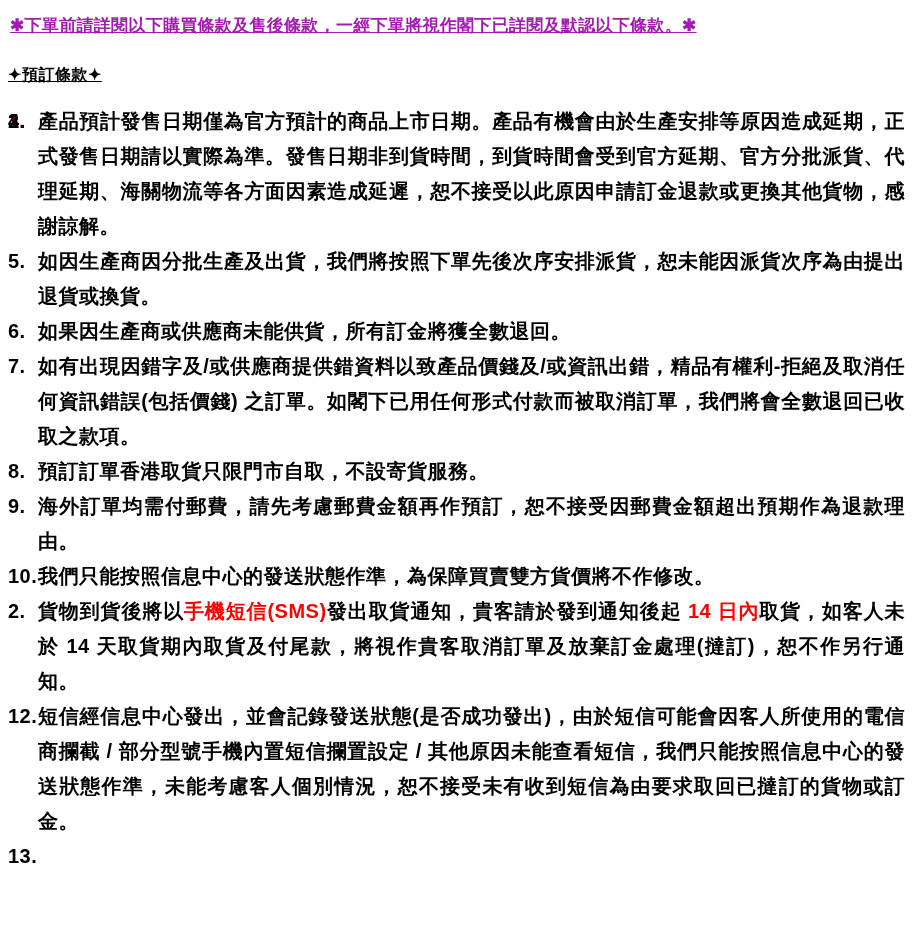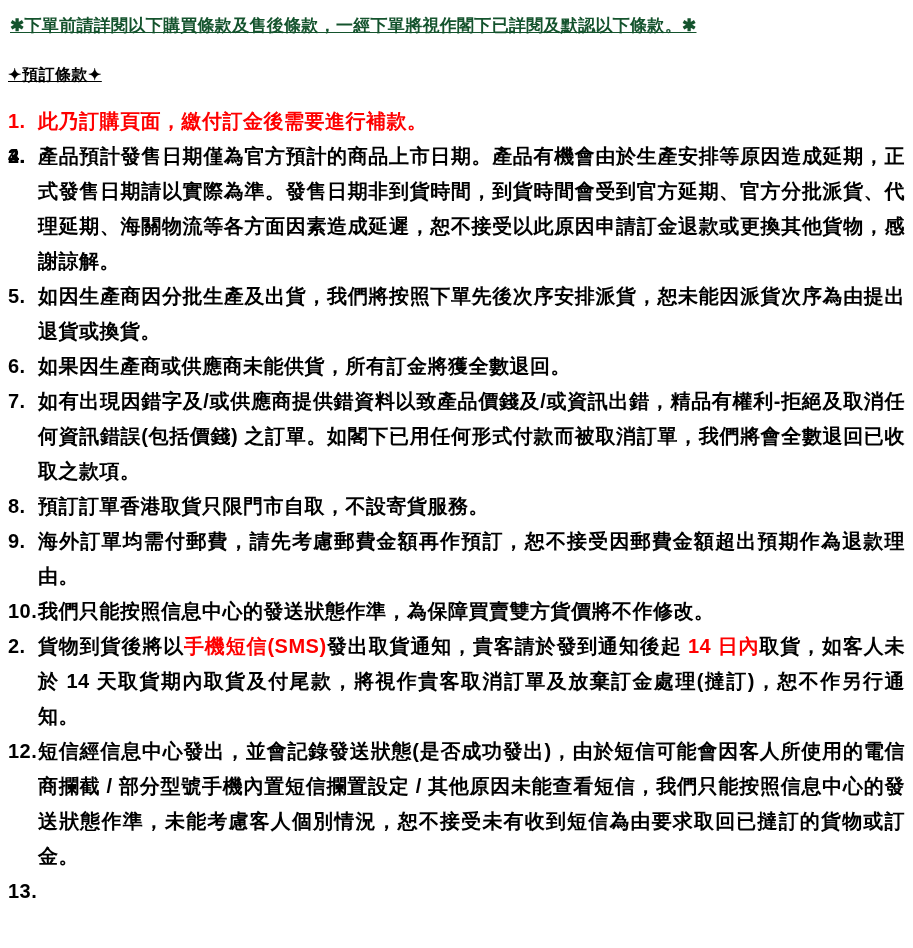--- a/index.html
+++ b/index.html
@@ -15,21 +15,21 @@
   .doc {
     width: 913px;
     min-height: 948px;
     padding: 6px 8px 10px 8px;
     color: #000000;
     font-weight: 700;
     font-size: 20px;
     letter-spacing: 0.5px;
   }
   .notice {
-    color: #14532d;
+    color: #a21caf;
     font-size: 17px;
     line-height: 28px;
     text-decoration: underline;
     margin: 6px 0 22px 2px;
     letter-spacing: 0.3px;
   }
   .section-title {
     font-size: 16px;
     line-height: 26px;
     text-decoration: underline;
@@ -58,21 +58,21 @@
 </style>
 </head>
 <body>
 
 <div class="doc">
   <div class="notice">✱下單前請詳閱以下購買條款及售後條款，一經下單將視作閣下已詳閱及默認以下條款。✱</div>
 
   <div class="section-title">✦預訂條款✦</div>
 
   <div class="terms" id="terms-list">
-      <div class="term-item red"><span class="term-num">1.</span><span>此乃訂購頁面，繳付訂金後需要進行補款。</span></div>
+      <div class="term-item red"><span class="term-num">1.</span></div>
       <div class="term-item"><span class="term-num">2.</span></div>
       <div class="term-item"><span class="term-num">3.</span></div>
       <div class="term-item"><span class="term-num">4.</span><span>產品預計發售日期僅為官方預計的商品上市日期。產品有機會由於生產安排等原因造成延期，正式發售日期請以實際為準。發售日期非到貨時間，到貨時間會受到官方延期、官方分批派貨、代理延期、海關物流等各方面因素造成延遲，恕不接受以此原因申請訂金退款或更換其他貨物，感謝諒解。</span></div>
       <div class="term-item"><span class="term-num">5.</span><span>如因生產商因分批生產及出貨，我們將按照下單先後次序安排派貨，恕未能因派貨次序為由提出退貨或換貨。</span></div>
       <div class="term-item"><span class="term-num">6.</span><span>如果因生產商或供應商未能供貨，所有訂金將獲全數退回。</span></div>
       <div class="term-item"><span class="term-num">7.</span><span>如有出現因錯字及/或供應商提供錯資料以致產品價錢及/或資訊出錯，精品有權利-拒絕及取消任何資訊錯誤(包括價錢) 之訂單。如閣下已用任何形式付款而被取消訂單，我們將會全數退回已收取之款項。</span></div>
       <div class="term-item"><span class="term-num">8.</span><span>預訂訂單香港取貨只限門市自取，不設寄貨服務。</span></div>
       <div class="term-item"><span class="term-num">9.</span><span>海外訂單均需付郵費，請先考慮郵費金額再作預訂，恕不接受因郵費金額超出預期作為退款理由。</span></div>
       <div class="term-item"><span class="term-num">10.</span><span>我們只能按照信息中心的發送狀態作準，為保障買賣雙方貨價將不作修改。</span></div>
       <div class="term-item"><span class="term-num">2.</span><span>貨物到貨後將以</span><span class="red-underline">手機短信(SMS)</span><span>發出取貨通知，貴客請於發到通知後起 </span><span class="red-underline">14 日內</span><span>取貨，如客人未於 14 天取貨期內取貨及付尾款，將視作貴客取消訂單及放棄訂金處理(撻訂)，恕不作另行通知。</span></div>

